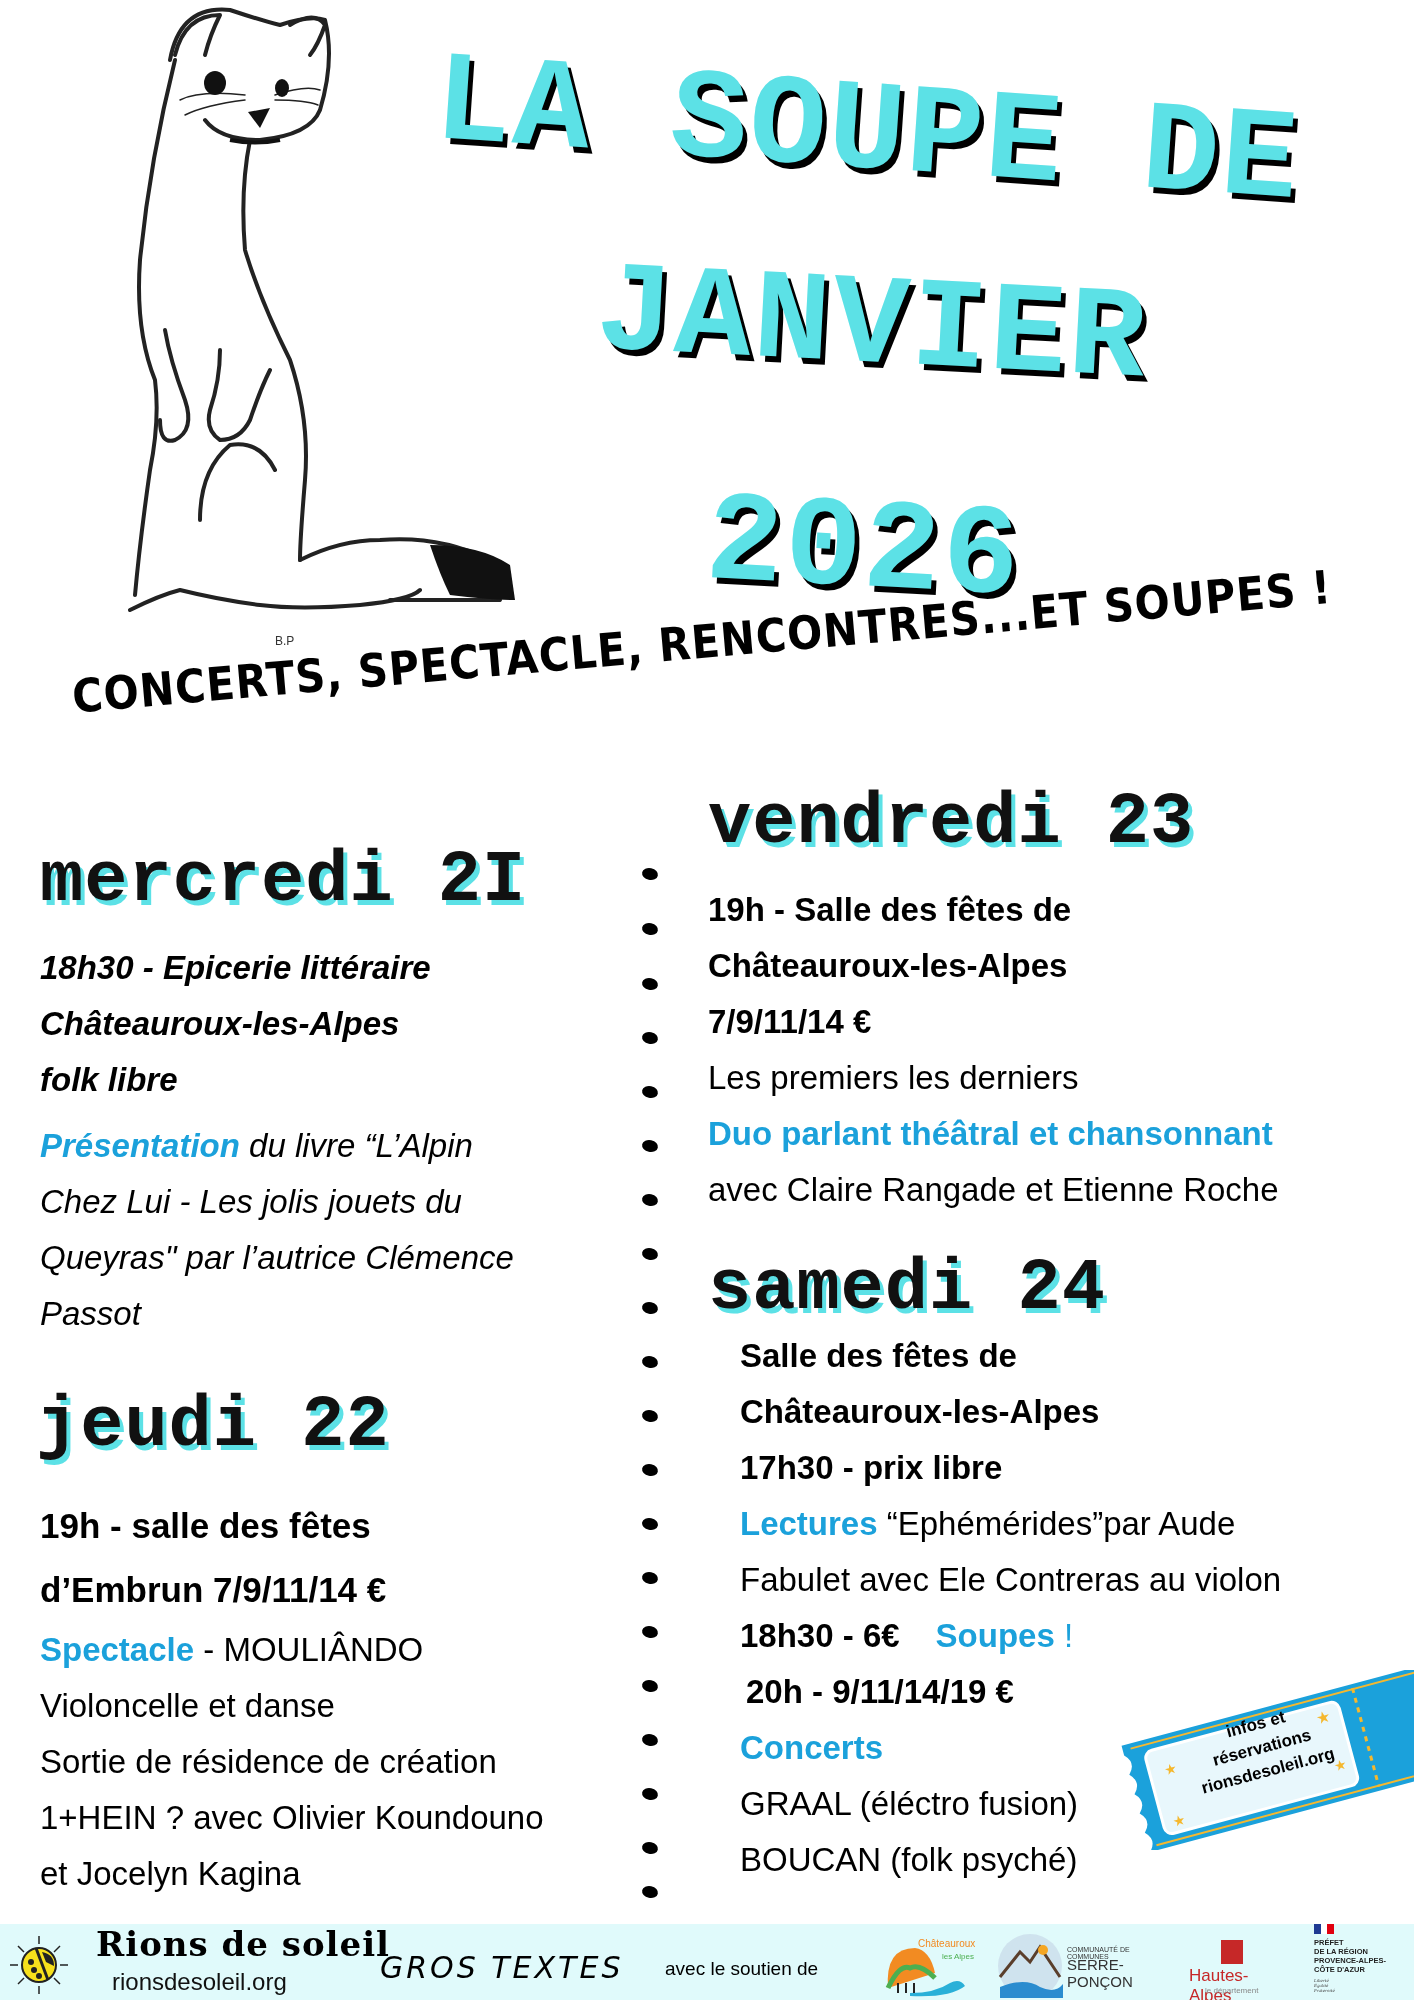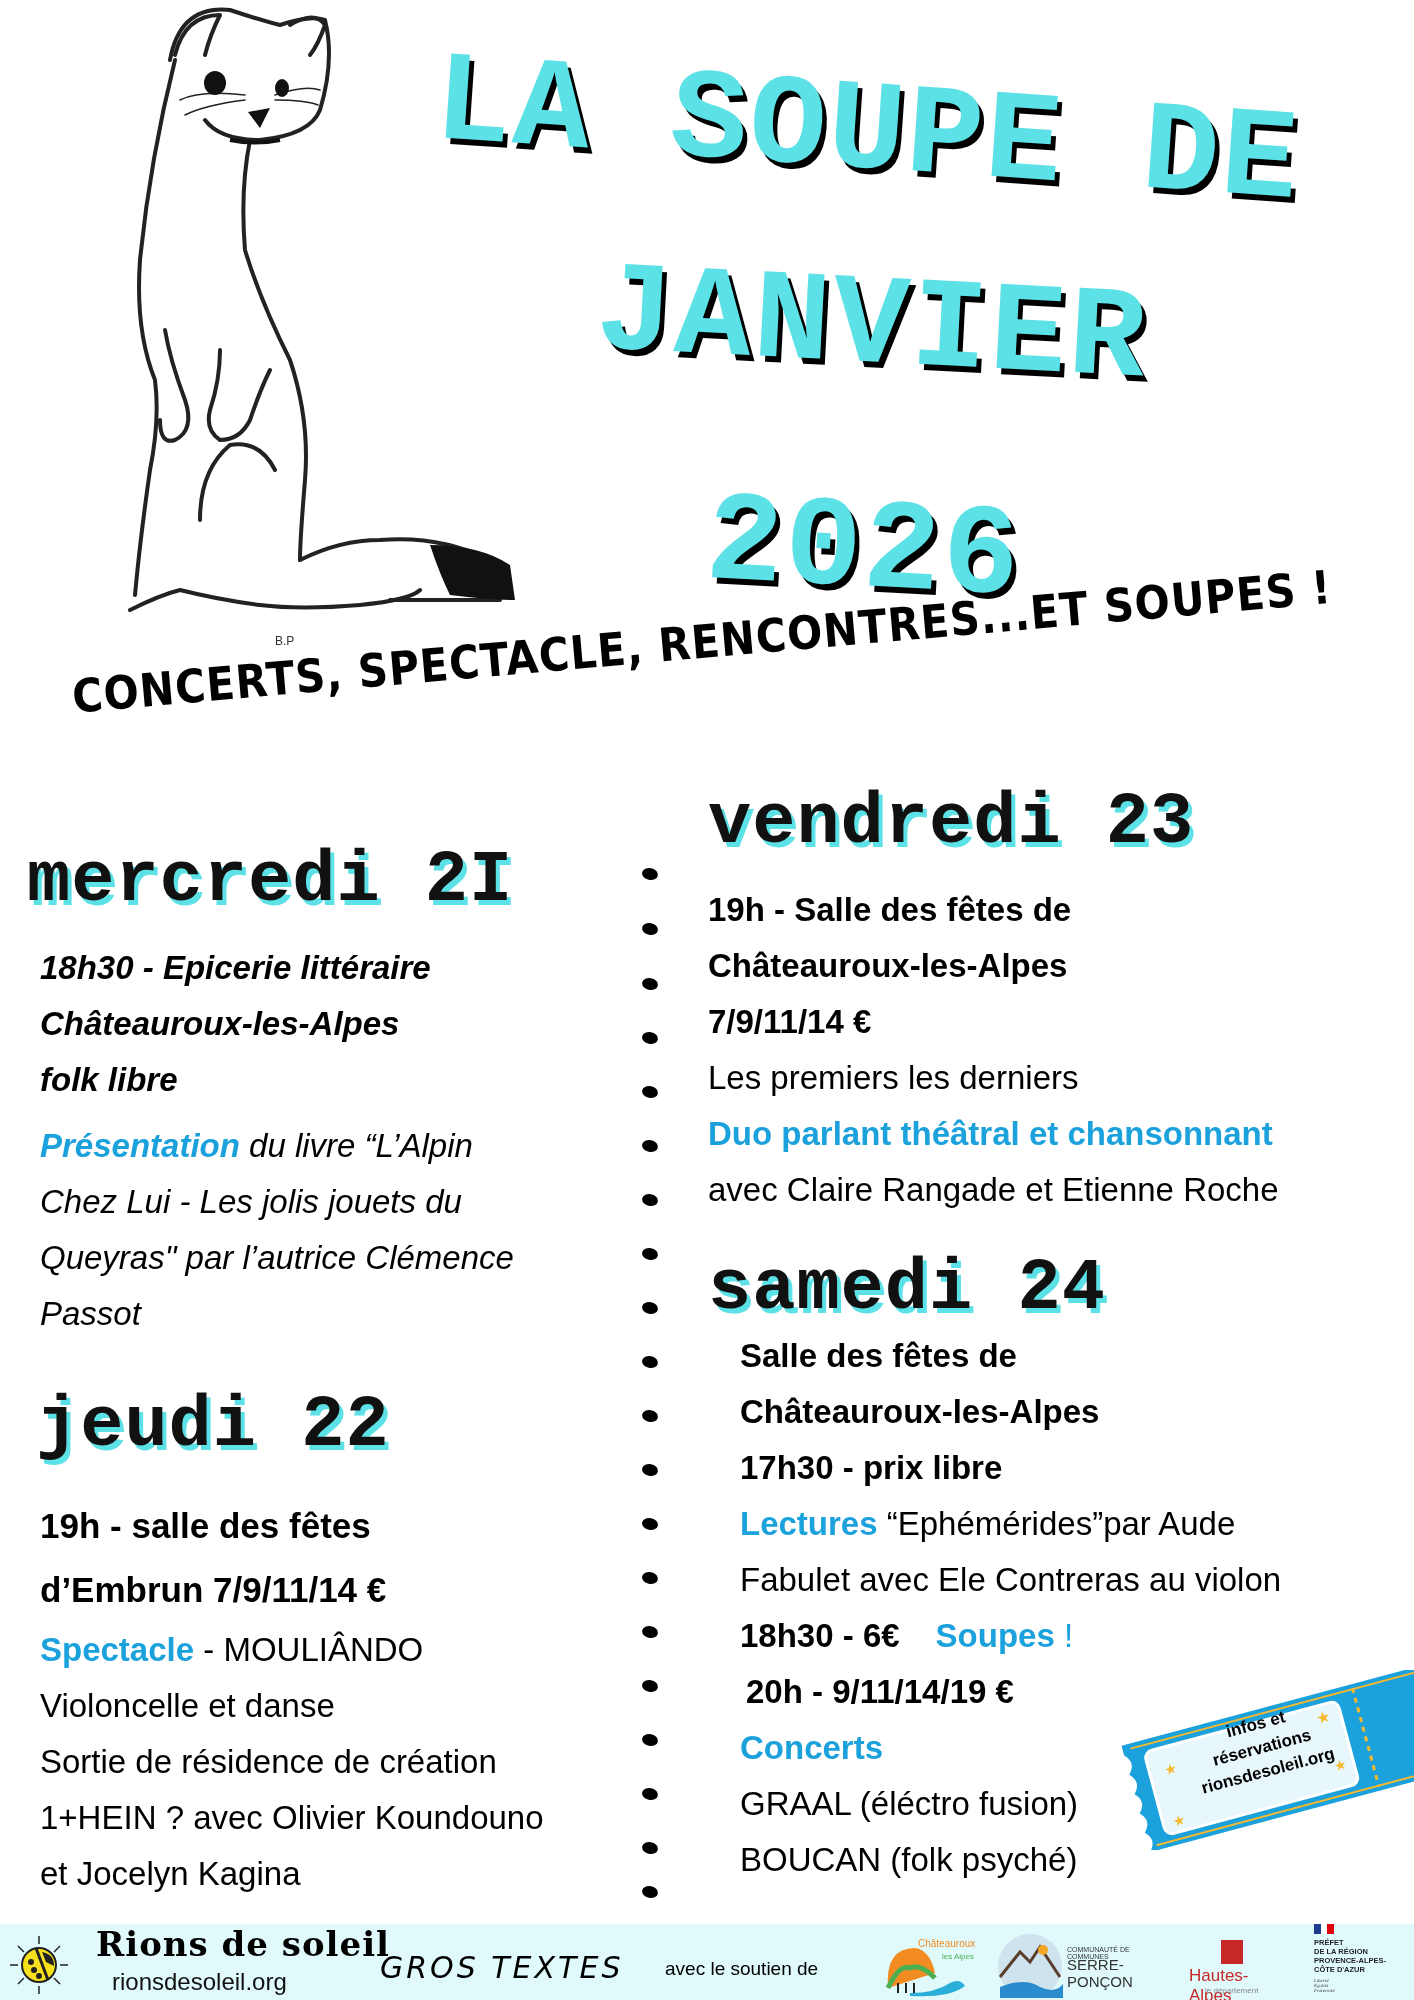--- a/index.html
+++ b/index.html
@@ -120,21 +120,21 @@
   <path d="M370 545 Q420 545 450 565 L455 600 Q430 600 390 595 Q380 575 370 545 Z" fill="#111"></path>
   <text x="215" y="645" font-size="12" font-family="Liberation Sans, sans-serif" fill="#333">B.P</text>
 </svg>
 
 <div id="title-1" class="title-line">LA SOUPE DE</div>
 <div id="title-2" class="title-line">JANVIER</div>
 <div id="title-3" class="title-line">2026</div>
 
 <div id="tagline" class="abs">CONCERTS, SPECTACLE, RENCONTRES...ET SOUPES !</div>
 
-<div class="day" style="left:27px; top:840px;">mercredi 2I</div>
+<div class="day" style="left:40px; top:840px;">mercredi 2I</div>
 <div class="block" style="left:40px; top:940px;font-style:italic;">
   <span class="ln b">18h30 - Epicerie littéraire</span>
   <span class="ln b">Châteauroux-les-Alpes</span>
   <span class="ln b">folk libre</span>
   <span class="ln" style="margin-top:10px;"><span class="hl">Présentation</span><span> du livre  “L’Alpin</span></span>
   <span class="ln">Chez Lui - Les jolis jouets du</span>
   <span class="ln">Queyras" par l’autrice Clémence</span>
   <span class="ln">Passot</span>
 </div>
 

